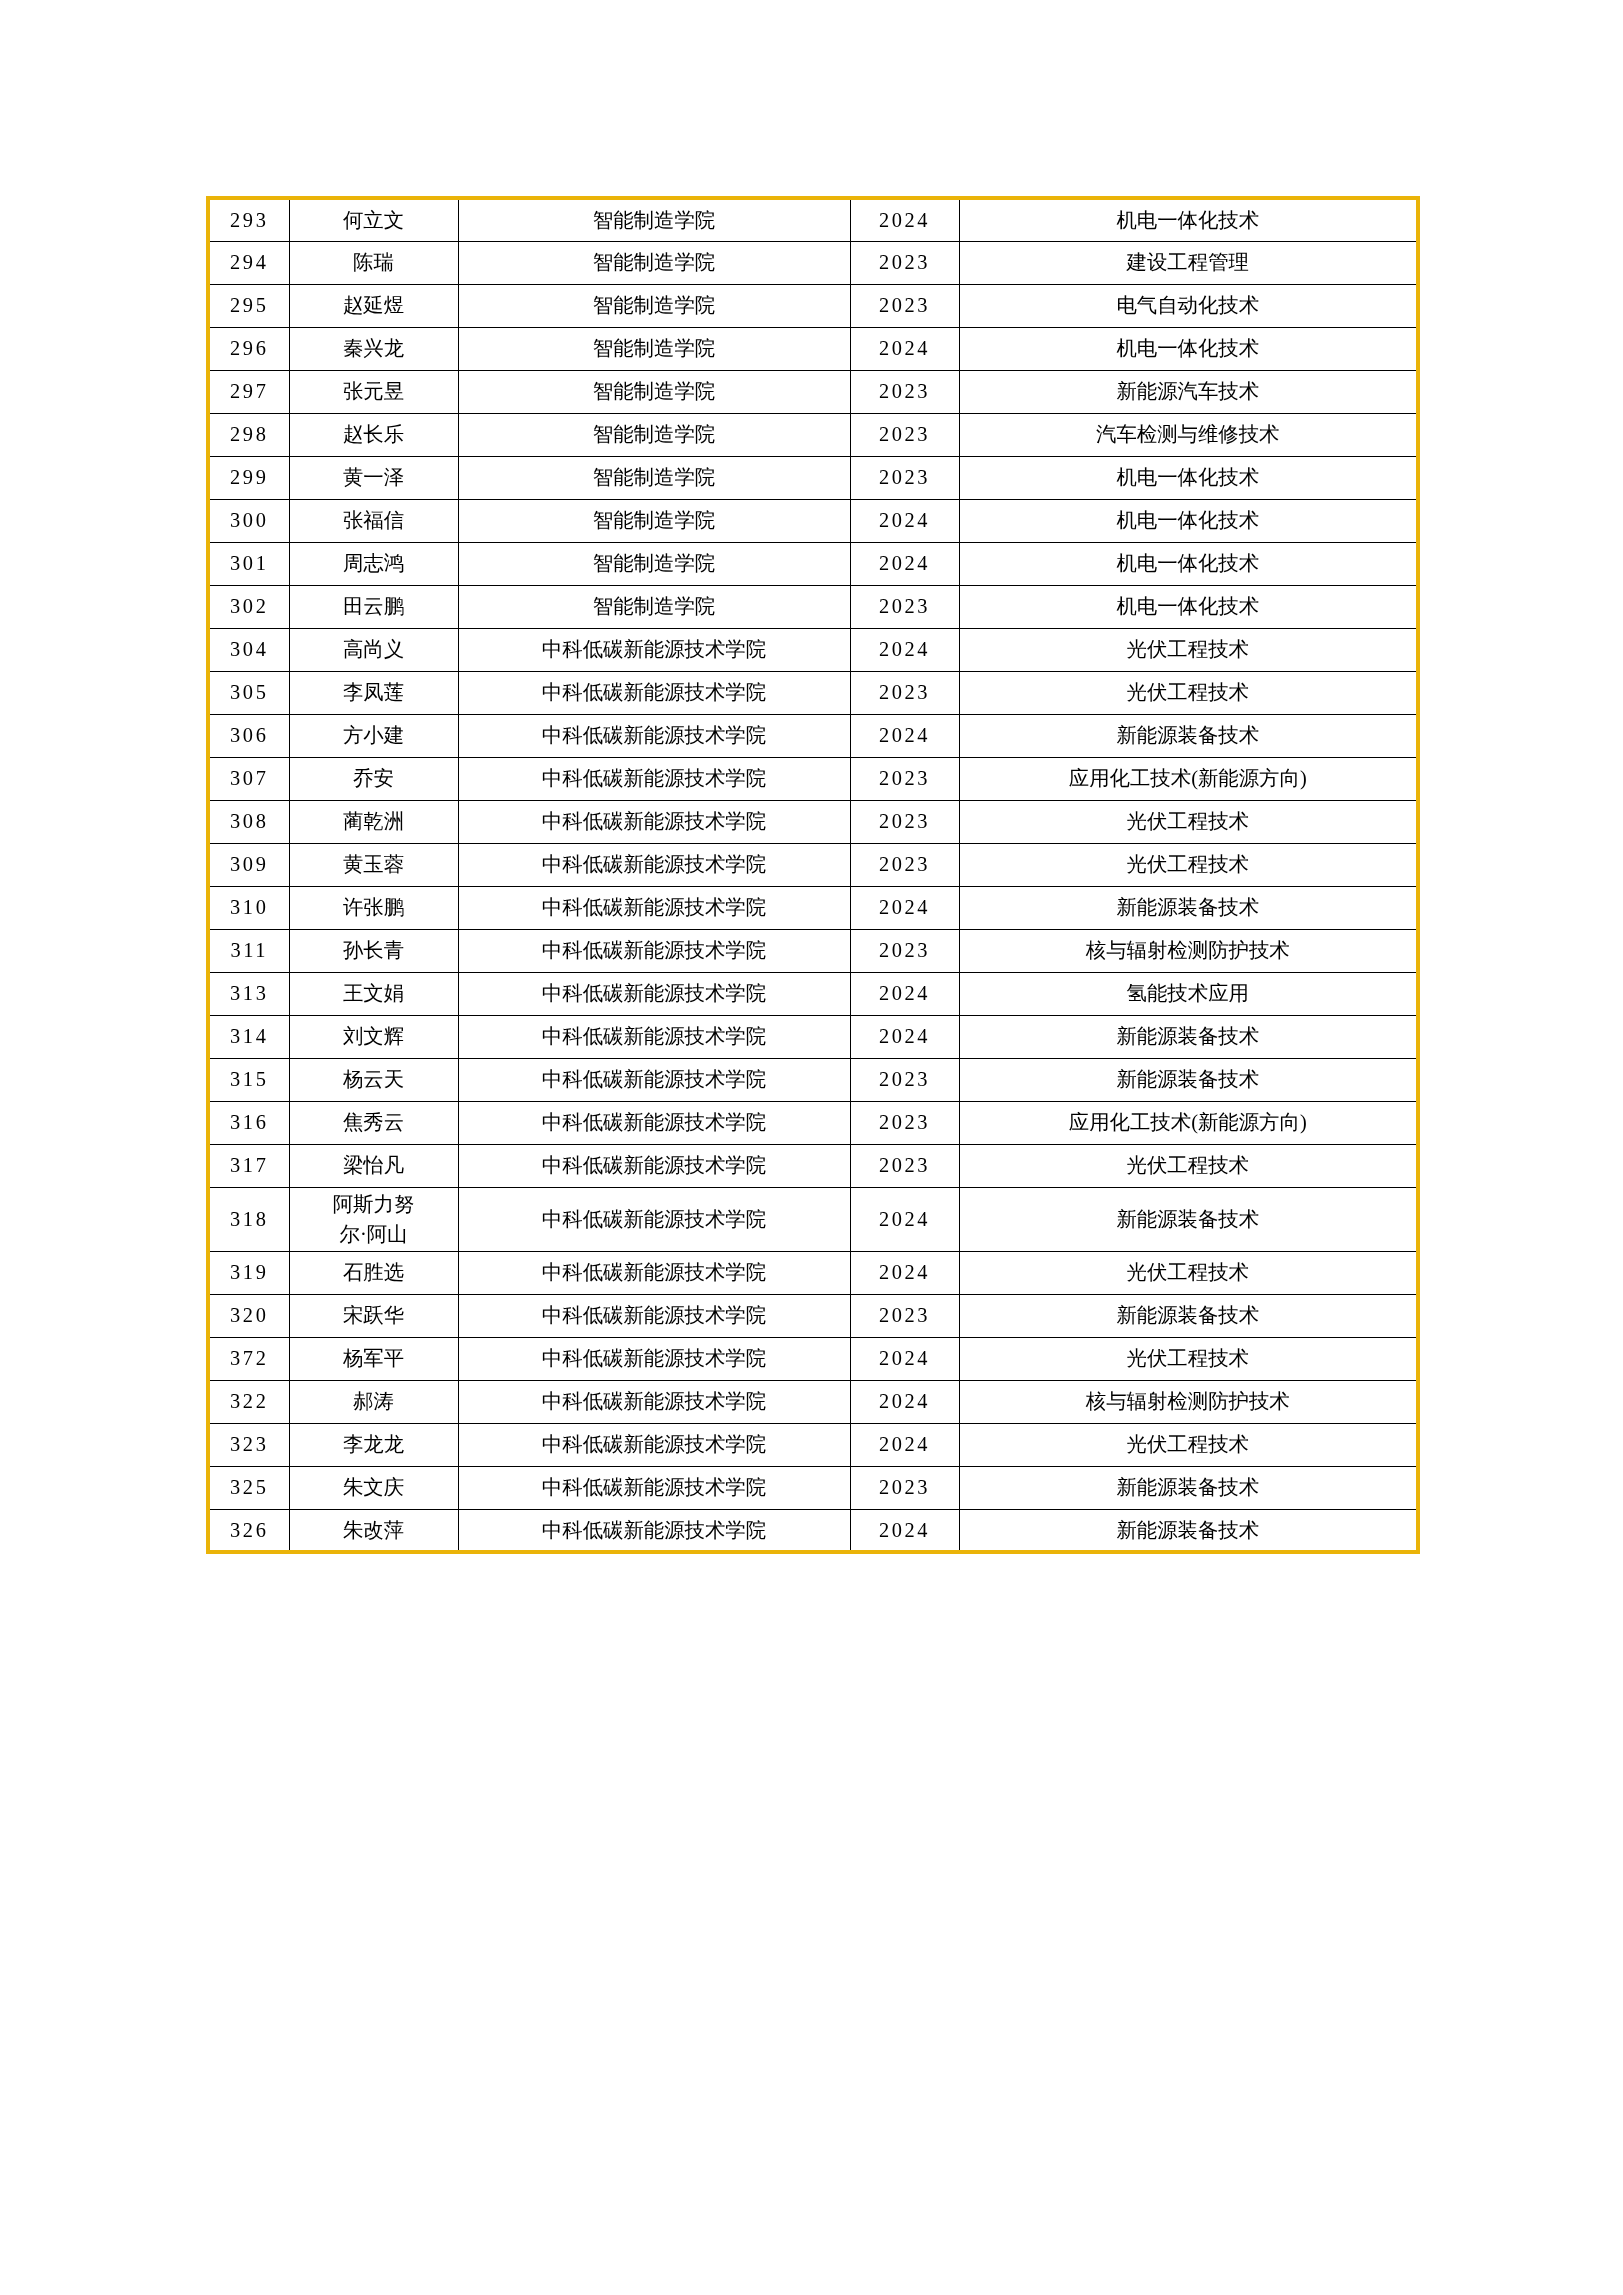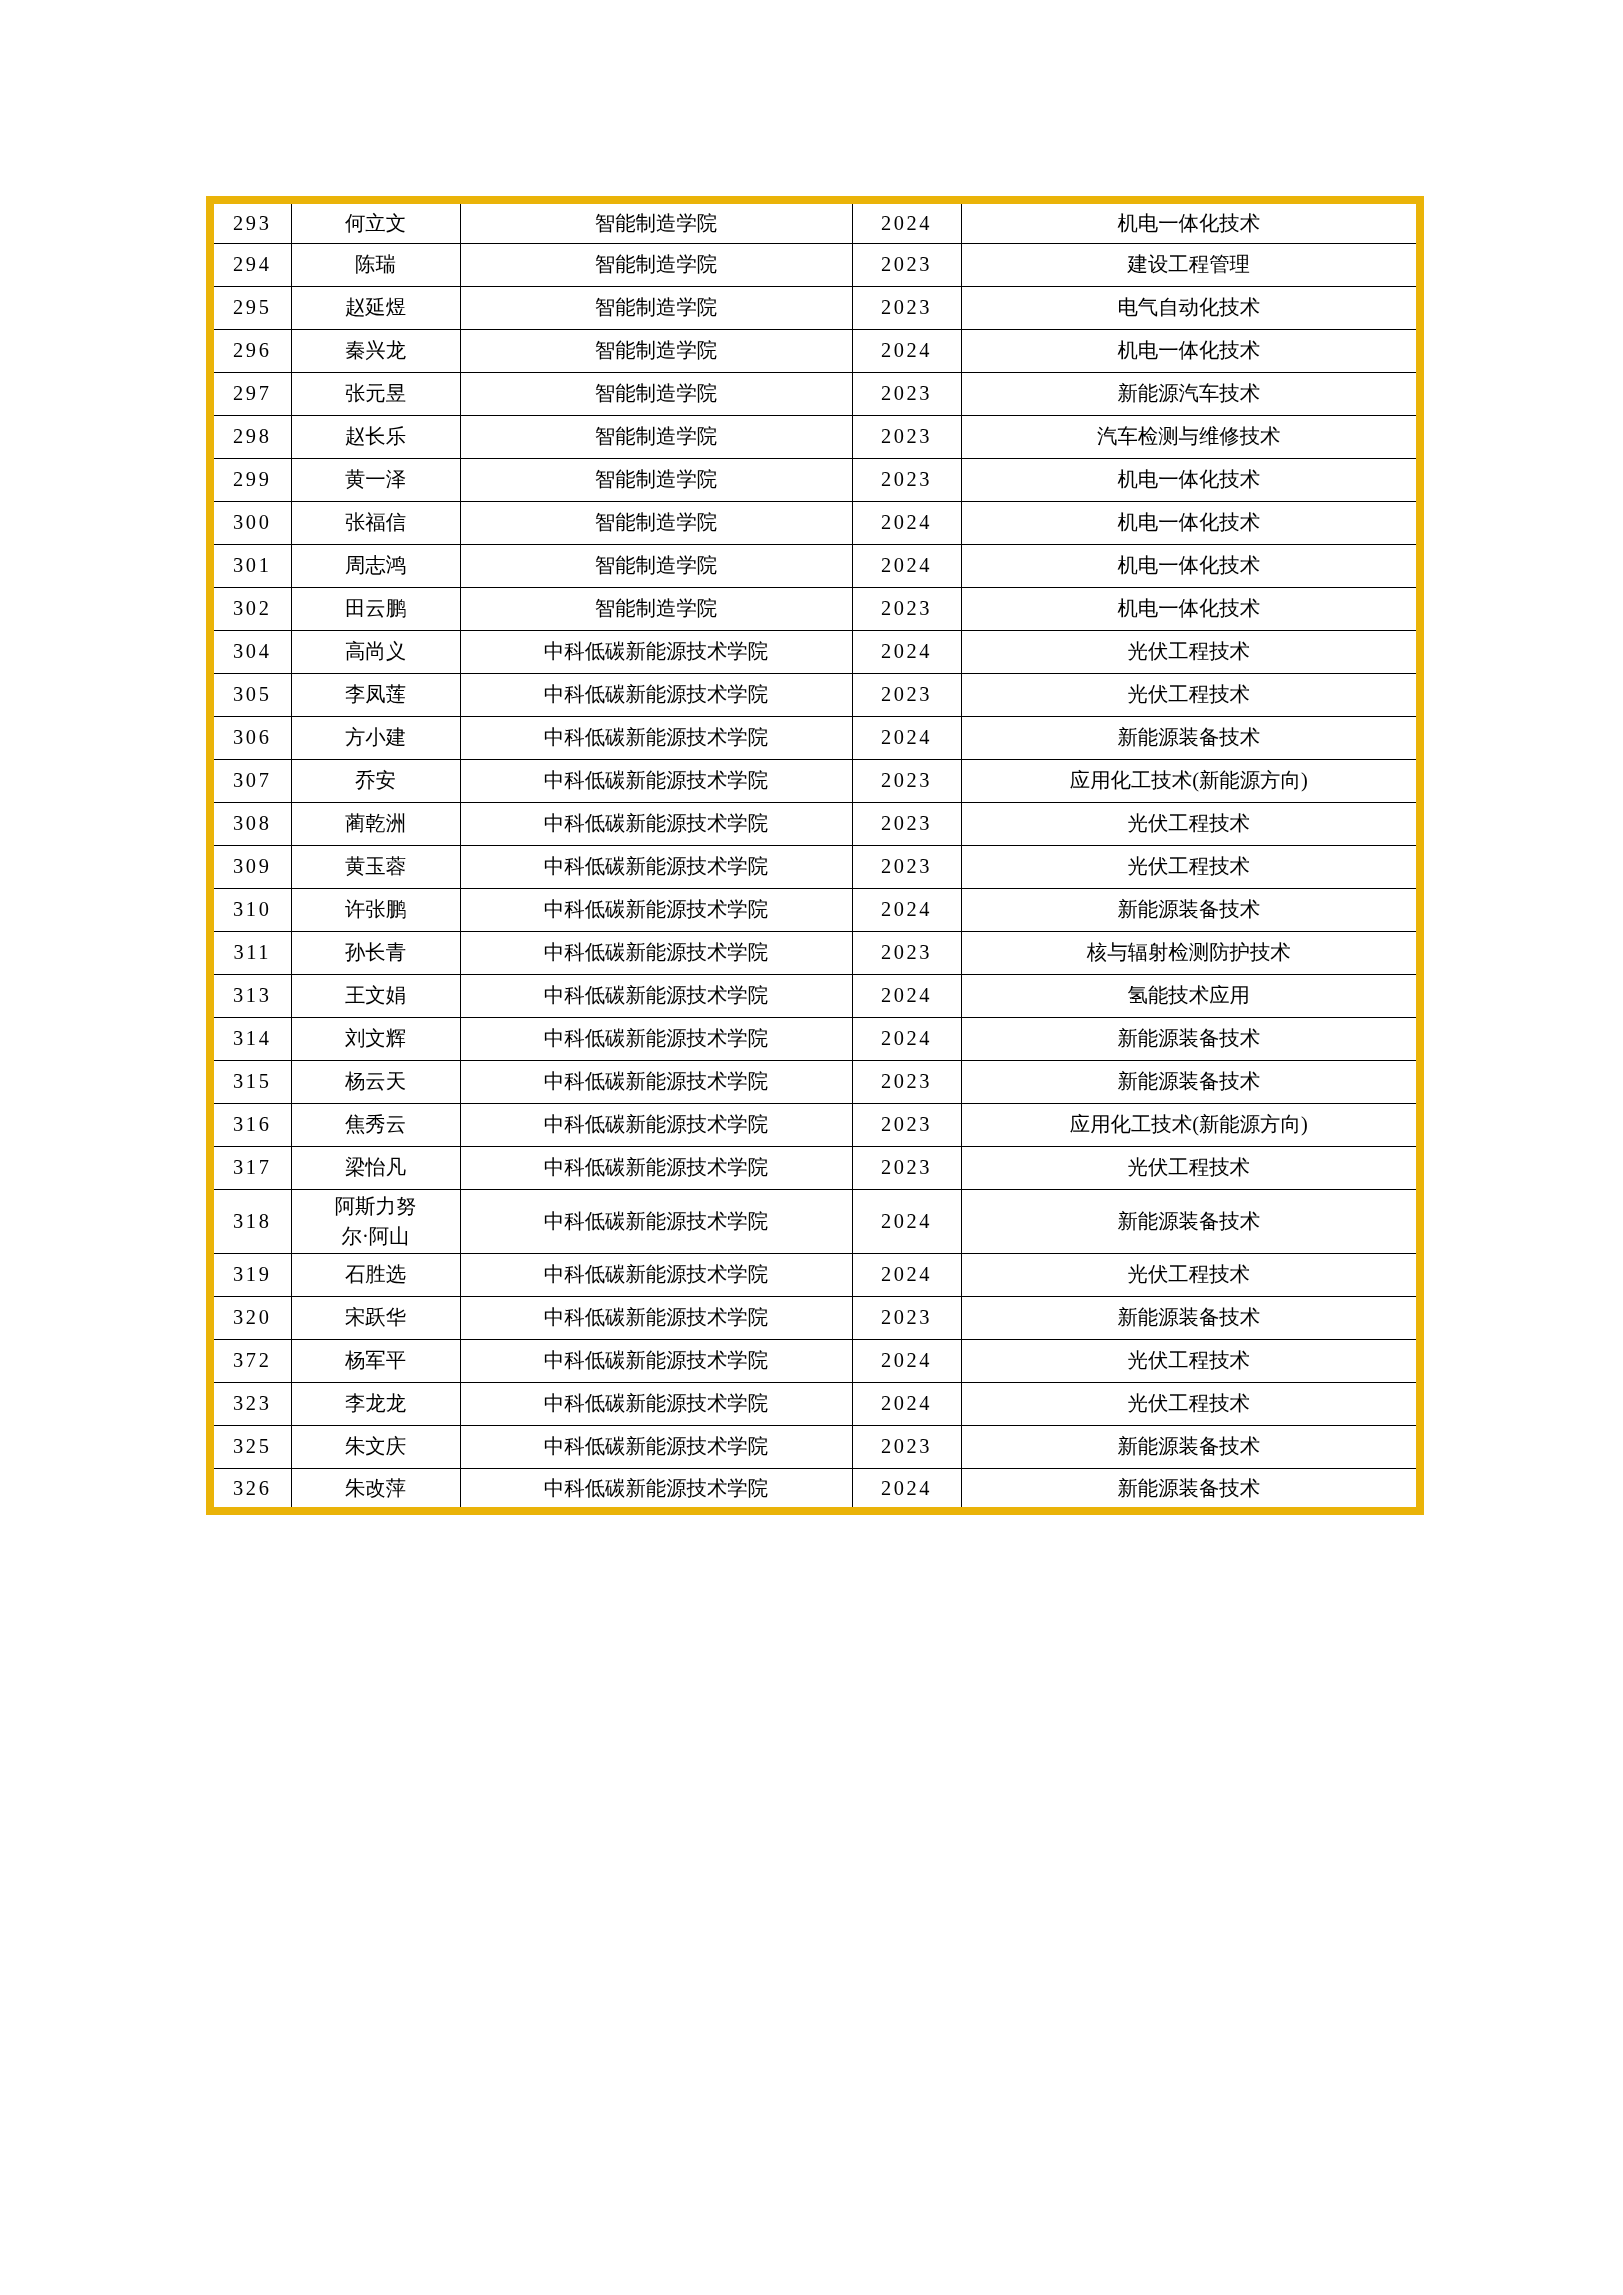--- a/index.html
+++ b/index.html
@@ -16,21 +16,21 @@
     inset: 0;
     background: #ffffff;
   }
   table.roster {
     position: absolute;
     left: 206px;
     top: 196px;
     width: 1211px;
     border-collapse: collapse;
     table-layout: fixed;
-    border: 8px solid #eab308;
+    border: 4px solid #eab308;
   }
   table.roster td {
     border: 1.5px solid #000000;
     text-align: center;
     vertical-align: middle;
     font-size: 20.4px;
     line-height: 1.5;
     height: 43px;
     padding: 1px 4.1px;
     white-space: pre-line;
@@ -243,20 +243,27 @@
     <td class="cell-major">新能源装备技术</td>
   </tr>
         <tr>
     <td class="cell-no">372</td>
     <td class="cell-name">杨军平</td>
     <td class="cell-college">中科低碳新能源技术学院</td>
     <td class="cell-year">2024</td>
     <td class="cell-major">光伏工程技术</td>
   </tr>
         <tr>
+    <td class="cell-no">322</td>
+    <td class="cell-name">郝涛</td>
+    <td class="cell-college">中科低碳新能源技术学院</td>
+    <td class="cell-year">2024</td>
+    <td class="cell-major">核与辐射检测防护技术</td>
+  </tr>
+        <tr>
     <td class="cell-no">323</td>
     <td class="cell-name">李龙龙</td>
     <td class="cell-college">中科低碳新能源技术学院</td>
     <td class="cell-year">2024</td>
     <td class="cell-major">光伏工程技术</td>
   </tr>
         <tr>
     <td class="cell-no">325</td>
     <td class="cell-name">朱文庆</td>
     <td class="cell-college">中科低碳新能源技术学院</td>

